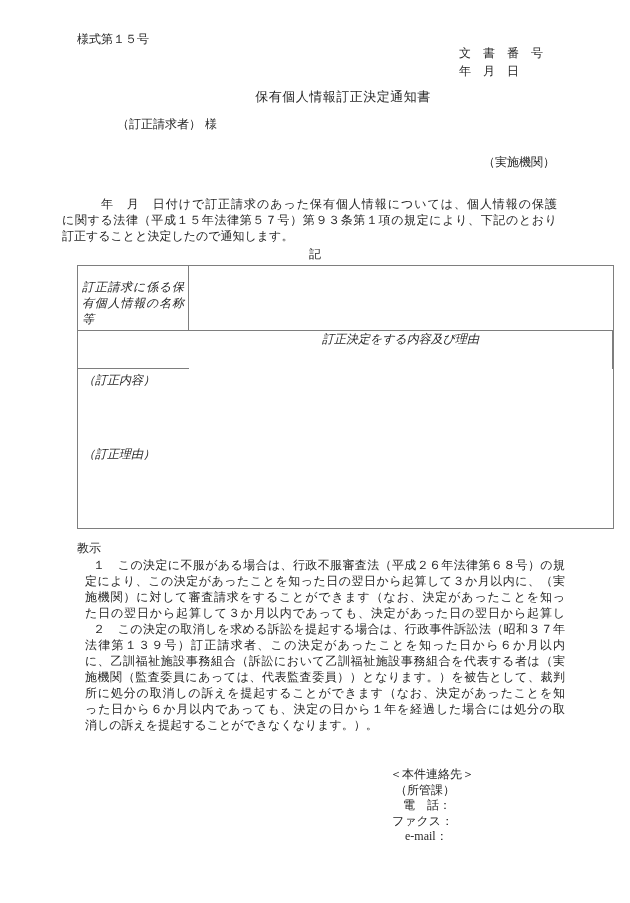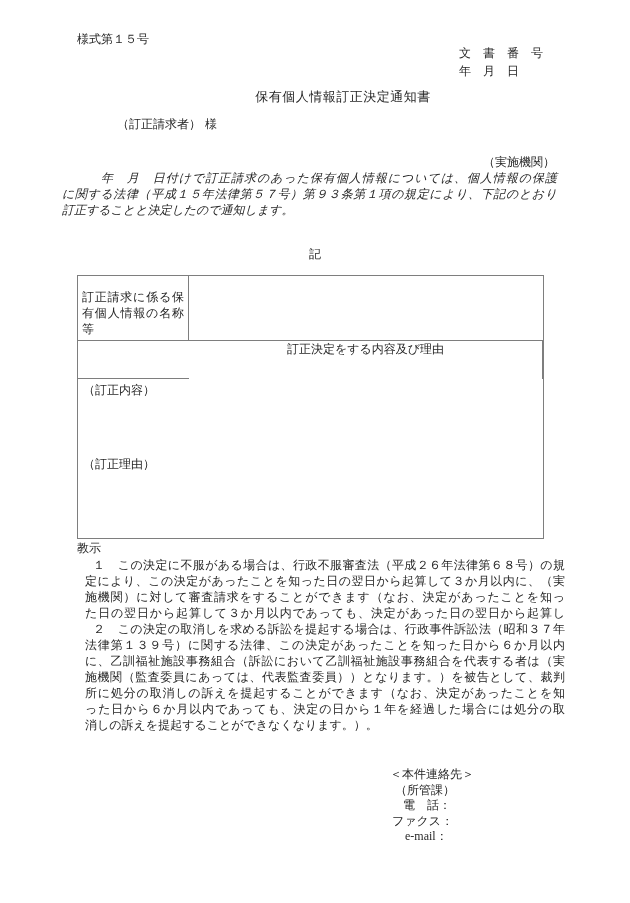--- a/index.html
+++ b/index.html
@@ -17,30 +17,31 @@
   .line{line-height:16px;height:16px;}
   
   .jl{text-align:justify;text-align-last:justify;text-justify:inter-character;}
   .center{text-align:center;}
 
   .doc-number{top:44px;right:87px;line-height:18px;}
   .title{top:88px;left:0;width:630px;font-size:13px;letter-spacing:0.5px;padding-left:28px;}
   .addressee{top:116px;left:77px;margin-left:40px;}
   .addressee .honorific{margin-left:4px;}
   .issuer{top:154px;right:75px;}
-  .body-par{top:170px;left:62px;width:495px;font-style:italic;}
+  .body-par{top:196px;left:62px;width:495px;}
   .record{top:246px;left:0;width:630px;}
 
   .notice-table{
-    top:275px;left:77px;width:467px;height:264px;
+    top:265px;left:77px;width:537px;height:264px;
     border:1px solid #7e7e7e;
     display:grid;
     grid-template-columns:111px 1fr;
     grid-template-rows:65px 38px 161px;
     box-sizing:border-box;
+    font-style:italic;
   }
   .cell{box-sizing:border-box;padding:0 4px;}
   .lab{border-right:1px solid #7e7e7e;}
   .bb{border-bottom:1px solid #7e7e7e;}
   .lab-r1{padding-top:13px;}
   .lab-r2{display:flex;align-items:center;}
   .lab-r3{display:flex;flex-direction:row;justify-content:center;}
   .val-r3{padding-left:5px;padding-top:3px;}
   .val-r3 .gap{margin-top:58px;}
 
@@ -107,21 +108,21 @@
 
   <div class="abs kyoji">
     <div>
       <div class="line jl first-ln">１　この決定に不服がある場合は、行政不服審査法（平成２６年法律第６８号）の規</div>
       <div class="line jl">定により、この決定があったことを知った日の翌日から起算して３か月以内に、（実</div>
       <div class="line jl">施機関）に対して審査請求をすることができます（なお、決定があったことを知っ</div>
       <div class="line jl">た日の翌日から起算して３か月以内であっても、決定があった日の翌日から起算し</div>
     </div>
     <div>
       <div class="line jl first-ln">２　この決定の取消しを求める訴訟を提起する場合は、行政事件訴訟法（昭和３７年</div>
-      <div class="line jl">法律第１３９号）に関する法律、この決定があったことを知った日から６か月以内</div>
+      <div class="line jl">法律第１３９号）訂正請求者、この決定があったことを知った日から６か月以内</div>
       <div class="line jl">に、乙訓福祉施設事務組合（訴訟において乙訓福祉施設事務組合を代表する者は（実</div>
       <div class="line jl">施機関（監査委員にあっては、代表監査委員））となります。）を被告として、裁判</div>
       <div class="line jl">所に処分の取消しの訴えを提起することができます（なお、決定があったことを知</div>
       <div class="line jl">った日から６か月以内であっても、決定の日から１年を経過した場合には処分の取</div>
       <div class="line">消しの訴えを提起することができなくなります。）。</div>
     </div>
   </div>
 
   <div class="abs contact">
     <div>＜本件連絡先＞</div>

